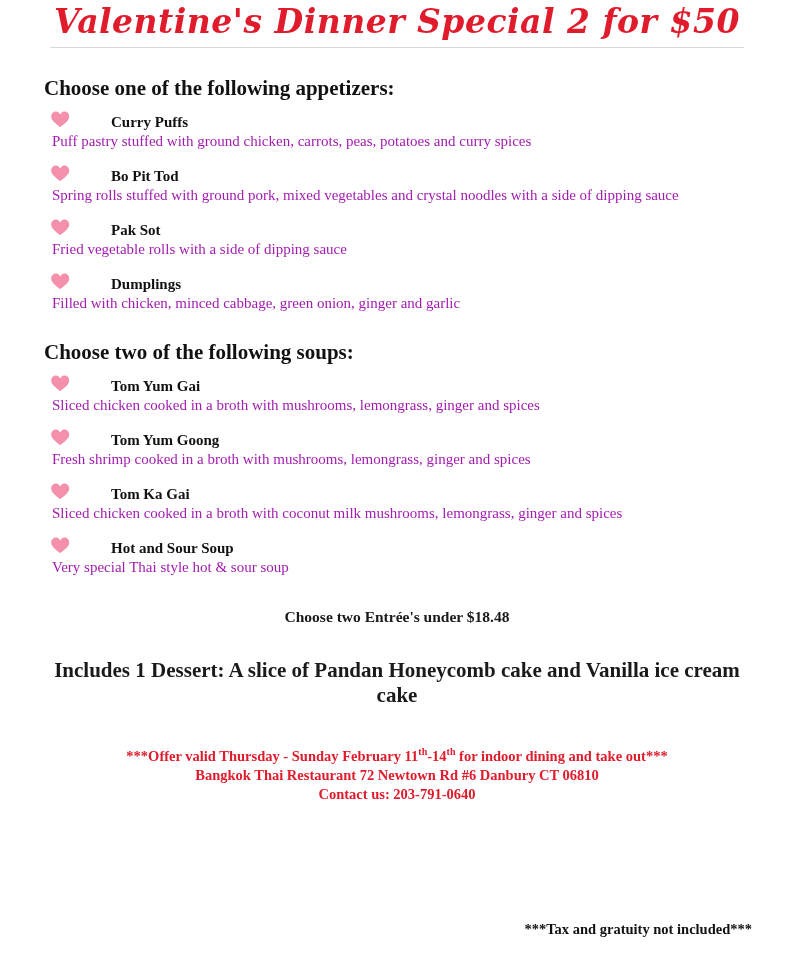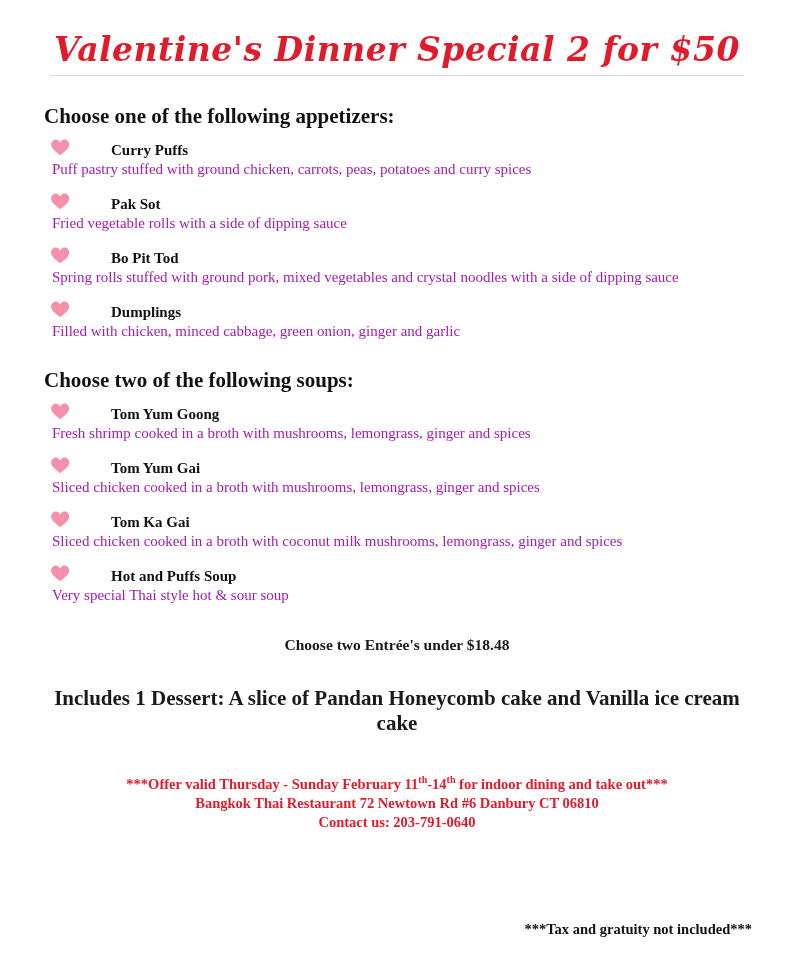--- a/index.html
+++ b/index.html
@@ -23,21 +23,21 @@
     padding: 0 44px;
   }
   .title {
     font-family: "DejaVu Serif", serif;
     font-style: italic;
     font-weight: bold;
     color: #e01b2b;
     font-size: 33px;
     letter-spacing: 0.5px;
     text-align: center;
-    padding-top: 30px;
+    padding-top: 2px;
     padding-bottom: 2px;
     white-space: nowrap;
   }
   .title-underline {
     border-bottom: 1px solid #d8d8d8;
     margin: 4px 6px 0 6px;
   }
   .section-heading {
     font-weight: bold;
     font-size: 21px;
@@ -137,99 +137,99 @@
       <div class="item-desc">Puff pastry stuffed with ground chicken, carrots, peas, potatoes and curry spices</div>
     </div>
 
     <div class="item">
       <div class="item-name-row">
         <span class="heart">
           <svg width="20" height="18" viewBox="0 0 20 18">
               <path d="M10.2 17.2C6.8 14.4 1.6 11.4 1.2 7.1 0.9 3.9 3.3 1.3 6.2 1.6c1.9 0.2 3.2 1.5 4 3 0.8-1.5 2.1-2.8 4-3 2.9-0.3 5.3 2.3 5 5.5-0.4 4.3-5.6 7.3-9 10.1z" fill="#f490ac"></path>
             </svg>
         </span>
+        <span class="item-name">Bo Pit Tod</span>
+      </div>
+      <div class="item-desc">Spring rolls stuffed with ground pork, mixed vegetables and crystal noodles with a side of dipping sauce</div>
+    </div>
+
+    <div class="item">
+      <div class="item-name-row">
+        <span class="heart">
+          <svg width="20" height="18" viewBox="0 0 20 18">
+              <path d="M10.2 17.2C6.8 14.4 1.6 11.4 1.2 7.1 0.9 3.9 3.3 1.3 6.2 1.6c1.9 0.2 3.2 1.5 4 3 0.8-1.5 2.1-2.8 4-3 2.9-0.3 5.3 2.3 5 5.5-0.4 4.3-5.6 7.3-9 10.1z" fill="#f490ac"></path>
+            </svg>
+        </span>
         <span class="item-name">Pak Sot</span>
       </div>
       <div class="item-desc">Fried vegetable rolls with a side of dipping sauce</div>
     </div>
 
     <div class="item">
       <div class="item-name-row">
         <span class="heart">
           <svg width="20" height="18" viewBox="0 0 20 18">
               <path d="M10.2 17.2C6.8 14.4 1.6 11.4 1.2 7.1 0.9 3.9 3.3 1.3 6.2 1.6c1.9 0.2 3.2 1.5 4 3 0.8-1.5 2.1-2.8 4-3 2.9-0.3 5.3 2.3 5 5.5-0.4 4.3-5.6 7.3-9 10.1z" fill="#f490ac"></path>
             </svg>
         </span>
-        <span class="item-name">Bo Pit Tod</span>
-      </div>
-      <div class="item-desc">Spring rolls stuffed with ground pork, mixed vegetables and crystal noodles with a side of dipping sauce</div>
-    </div>
-
-    <div class="item">
-      <div class="item-name-row">
-        <span class="heart">
-          <svg width="20" height="18" viewBox="0 0 20 18">
-              <path d="M10.2 17.2C6.8 14.4 1.6 11.4 1.2 7.1 0.9 3.9 3.3 1.3 6.2 1.6c1.9 0.2 3.2 1.5 4 3 0.8-1.5 2.1-2.8 4-3 2.9-0.3 5.3 2.3 5 5.5-0.4 4.3-5.6 7.3-9 10.1z" fill="#f490ac"></path>
-            </svg>
-        </span>
         <span class="item-name">Dumplings</span>
       </div>
       <div class="item-desc">Filled with chicken, minced cabbage, green onion, ginger and garlic</div>
     </div>
 
   </div>
 
   <div class="section-heading">Choose two of the following soups:</div>
 
   <div class="items">
 
     <div class="item">
       <div class="item-name-row">
         <span class="heart">
           <svg width="20" height="18" viewBox="0 0 20 18">
               <path d="M10.2 17.2C6.8 14.4 1.6 11.4 1.2 7.1 0.9 3.9 3.3 1.3 6.2 1.6c1.9 0.2 3.2 1.5 4 3 0.8-1.5 2.1-2.8 4-3 2.9-0.3 5.3 2.3 5 5.5-0.4 4.3-5.6 7.3-9 10.1z" fill="#f490ac"></path>
             </svg>
         </span>
+        <span class="item-name">Tom Yum Gai</span>
+      </div>
+      <div class="item-desc">Sliced chicken cooked in a broth with mushrooms, lemongrass, ginger and spices</div>
+    </div>
+
+    <div class="item">
+      <div class="item-name-row">
+        <span class="heart">
+          <svg width="20" height="18" viewBox="0 0 20 18">
+              <path d="M10.2 17.2C6.8 14.4 1.6 11.4 1.2 7.1 0.9 3.9 3.3 1.3 6.2 1.6c1.9 0.2 3.2 1.5 4 3 0.8-1.5 2.1-2.8 4-3 2.9-0.3 5.3 2.3 5 5.5-0.4 4.3-5.6 7.3-9 10.1z" fill="#f490ac"></path>
+            </svg>
+        </span>
         <span class="item-name">Tom Yum Goong</span>
       </div>
       <div class="item-desc">Fresh shrimp cooked in a broth with mushrooms, lemongrass, ginger and spices</div>
     </div>
 
     <div class="item">
       <div class="item-name-row">
         <span class="heart">
           <svg width="20" height="18" viewBox="0 0 20 18">
               <path d="M10.2 17.2C6.8 14.4 1.6 11.4 1.2 7.1 0.9 3.9 3.3 1.3 6.2 1.6c1.9 0.2 3.2 1.5 4 3 0.8-1.5 2.1-2.8 4-3 2.9-0.3 5.3 2.3 5 5.5-0.4 4.3-5.6 7.3-9 10.1z" fill="#f490ac"></path>
             </svg>
         </span>
-        <span class="item-name">Tom Yum Gai</span>
-      </div>
-      <div class="item-desc">Sliced chicken cooked in a broth with mushrooms, lemongrass, ginger and spices</div>
-    </div>
-
-    <div class="item">
-      <div class="item-name-row">
-        <span class="heart">
-          <svg width="20" height="18" viewBox="0 0 20 18">
-              <path d="M10.2 17.2C6.8 14.4 1.6 11.4 1.2 7.1 0.9 3.9 3.3 1.3 6.2 1.6c1.9 0.2 3.2 1.5 4 3 0.8-1.5 2.1-2.8 4-3 2.9-0.3 5.3 2.3 5 5.5-0.4 4.3-5.6 7.3-9 10.1z" fill="#f490ac"></path>
-            </svg>
-        </span>
         <span class="item-name">Tom Ka Gai</span>
       </div>
       <div class="item-desc">Sliced chicken cooked in a broth with coconut milk mushrooms, lemongrass, ginger and spices</div>
     </div>
 
     <div class="item">
       <div class="item-name-row">
         <span class="heart">
           <svg width="20" height="18" viewBox="0 0 20 18">
               <path d="M10.2 17.2C6.8 14.4 1.6 11.4 1.2 7.1 0.9 3.9 3.3 1.3 6.2 1.6c1.9 0.2 3.2 1.5 4 3 0.8-1.5 2.1-2.8 4-3 2.9-0.3 5.3 2.3 5 5.5-0.4 4.3-5.6 7.3-9 10.1z" fill="#f490ac"></path>
             </svg>
         </span>
-        <span class="item-name">Hot and Puffs Soup</span>
+        <span class="item-name">Hot and Sour Soup</span>
       </div>
       <div class="item-desc">Very special Thai style hot &amp; sour soup</div>
     </div>
 
   </div>
 
   <div class="entree-line">Choose two Entrée's under $18.48</div>
 
   <div class="dessert-line">Includes 1 Dessert: A slice of Pandan Honeycomb cake and Vanilla ice cream cake</div>
 

